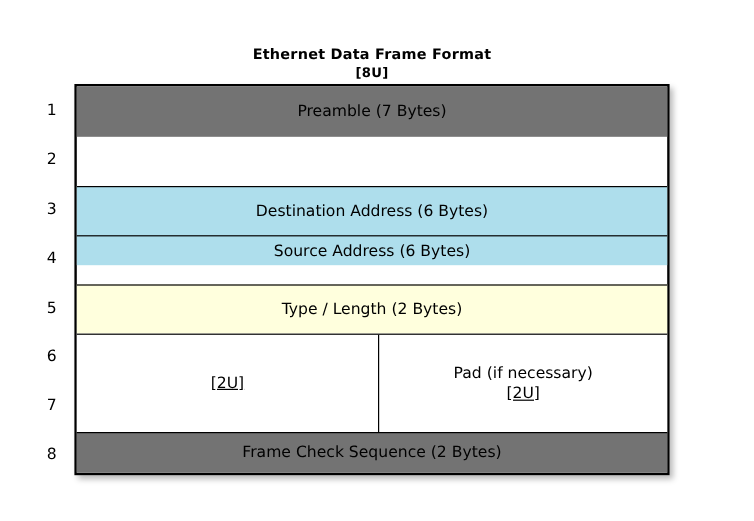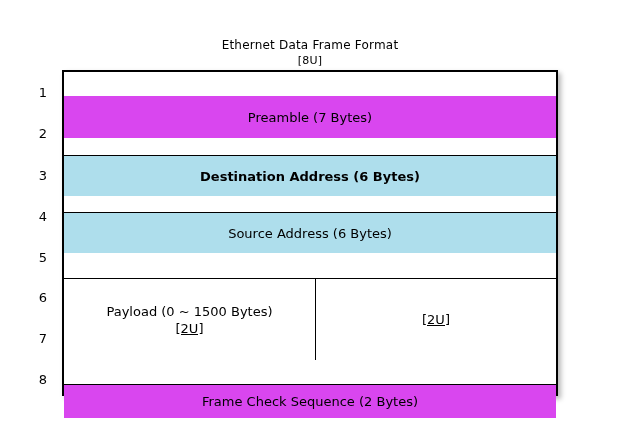--- a/index.html
+++ b/index.html
@@ -18,20 +18,21 @@
   }
 
   
   #diagram-title-block {
     position: absolute;
     left: 62px;
     top: 38px;
     width: 496px;
     text-align: center;
     line-height: 15px;
+    font-weight: bold;
   }
   #diagram-title {
     font-size: 12px;
     letter-spacing: 0.2px;
     white-space: nowrap;
   }
   #diagram-subtitle {
     font-size: 11px;
     letter-spacing: 0.2px;
     white-space: nowrap;
@@ -95,21 +96,21 @@
   .frame-cell.split-right {
     flex: 1 1 auto;
   }
   .cell-note {
     font-size: 13px;
     line-height: 17px;
     text-decoration: underline;
   }
 
   
-  .fill-gray   { background: #d946ef; margin-top: 24px; }
+  .fill-gray   { background: #737373; }
   .fill-blue   { background: #aedeec; }
   .fill-yellow { background: #ffffdd; }
   .fill-white  { background: #ffffff; }
 </style>
 </head>
 <body>
 
 <div id="diagram-title-block">
   <div id="diagram-title">Ethernet Data Frame Format</div>
   <div id="diagram-subtitle">[8U]</div>
@@ -128,39 +129,44 @@
 
 <div id="frame-table">
 
   <div class="frame-row fill-gray" style="top:0px;height:42px;">
     <div class="frame-cell">
       <span>Preamble (7 Bytes)</span>
     </div>
   </div>
 
 
-  <div class="frame-row fill-blue" style="top:83px;height:41px;font-weight:bold;">
+  <div class="frame-row fill-blue" style="top:83px;height:41px;">
     <div class="frame-cell">
       <span>Destination Address (6 Bytes)</span>
     </div>
   </div>
 
-  <div class="frame-row fill-blue" style="top:140px;height:41px;">
+  <div class="frame-row fill-blue" style="top:124px;height:25px;">
     <div class="frame-cell">
       <span>Source Address (6 Bytes)</span>
     </div>
   </div>
 
+  <div class="frame-row fill-yellow" style="top:165px;height:41px;">
+    <div class="frame-cell">
+      <span>Type / Length (2 Bytes)</span>
+    </div>
+  </div>
 
   <div class="frame-row fill-white" style="top:206px;height:82px;">
     <div class="frame-cell split-left">
-      <span>Payload (0 ~ 1500 Bytes)</span>
       <span class="cell-note">[2U]</span>
     </div>
     <div class="frame-cell split-right">
+      <span>Pad (if necessary)</span>
       <span class="cell-note">[2U]</span>
     </div>
   </div>
 
   <div class="frame-row fill-gray" style="top:288px;height:34px;">
     <div class="frame-cell">
       <span>Frame Check Sequence (2 Bytes)</span>
     </div>
   </div>
 

